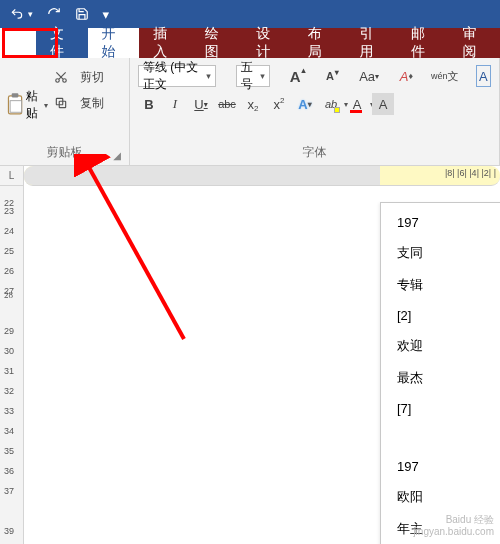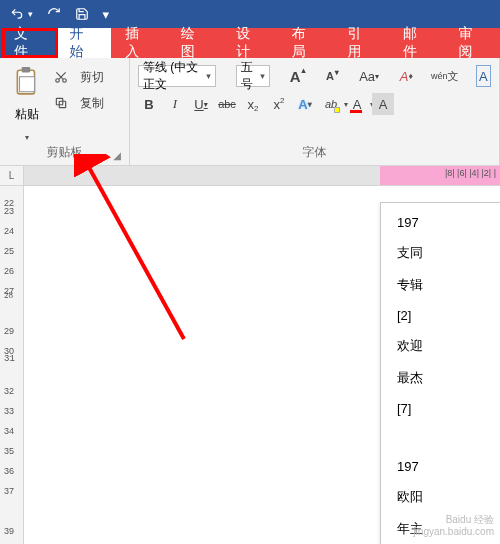--- a/index.html
+++ b/index.html
@@ -4,36 +4,36 @@
 <style>
   * { margin: 0; padding: 0; box-sizing: border-box; font-family: "Microsoft YaHei", sans-serif; }
   body { width: 500px; height: 544px; background: #fff; overflow: hidden; position: relative; }
 
   
   .titlebar { height: 28px; background: #2b579a; display: flex; align-items: center; padding-left: 10px; gap: 14px; }
   .titlebar .qat-btn { color: #fff; font-size: 13px; display: inline-flex; align-items: center; }
   .titlebar svg { width: 14px; height: 14px; }
 
   
-  .tabs { height: 30px; background: #ef4444; display: flex; align-items: stretch; }
+  .tabs { height: 30px; background: #7f1d1d; display: flex; align-items: stretch; margin-left: 36px; }
   .tab { padding: 0 14px; color: #fff; font-size: 14px; display: flex; align-items: center; cursor: pointer; }
   .tab.file { background: #2b579a; }
   .tab.active { background: #fff; color: #2b579a; }
   .file-highlight { position: absolute; top: 28px; left: 2px; width: 56px; height: 30px; border: 3px solid #ff0000; z-index: 20; pointer-events: none; }
 
   
   .ribbon { height: 108px; background: #f3f3f3; border-bottom: 1px solid #d4d4d4; display: flex; }
   .group { border-right: 1px solid #d4d4d4; display: flex; flex-direction: column; justify-content: space-between; padding: 4px 6px 2px; }
   .group-label { text-align: center; font-size: 12px; color: #666; padding: 2px 0; position: relative; }
   .group-label .launcher { position: absolute; right: 2px; bottom: 2px; font-size: 10px; color: #888; }
 
   
   .clipboard { width: 130px; }
   .clip-top { display: flex; gap: 6px; height: 80px; }
-  .paste { display: flex; flex-direction: column; align-items: center; justify-content: space-between; width: 42px; cursor: pointer; padding-top: 4px; }
+  .paste { display: flex; flex-direction: row; align-items: center; justify-content: flex-end; width: 42px; cursor: pointer; padding-top: 4px; }
   .paste svg { width: 26px; height: 30px; }
   .paste span { font-size: 12px; margin-top: 2px; }
   .clip-small { display: flex; flex-direction: column; gap: 4px; font-size: 12px; color: #444; padding-top: 4px; }
   .clip-item { display: flex; align-items: center; gap: 12px; cursor: pointer; height: 22px; }
   .clip-item svg { width: 14px; height: 14px; }
 
   
   .fontgrp { flex: 1; min-width: 0; }
   .font-row { display: flex; align-items: center; gap: 20px; padding: 2px; height: 28px; }
   .sel { border: 1px solid #c0c0c0; background: #fff; font-size: 12px; height: 22px; display: flex; align-items: center; padding: 0 4px; }
@@ -46,21 +46,21 @@
   .tbtn .sup { font-size: 8px; position: relative; top: -4px; }
   .font-row2 { display: flex; align-items: center; gap: 4px; padding: 2px; height: 28px; }
   .grow-a { font-size: 15px; font-weight: bold; } .grow-a::after { content: "\25B4"; font-size: 8px; position: relative; top: -6px; left: 1px; }
   .shrink-a { font-size: 11px; font-weight: bold; } .shrink-a::after { content: "\25BE"; font-size: 8px; position: relative; top: -4px; left: 1px; }
 
   
   .workspace { position: relative; height: calc(544px - 28px - 30px - 108px); background: #fff; display: flex; }
   .corner { width: 24px; height: 20px; background: #f3f3f3; border-right: 1px solid #d4d4d4; border-bottom: 1px solid #d4d4d4; display: flex; align-items: center; justify-content: center; font-size: 10px; color: #666; }
   .vruler { width: 24px; background: #f3f3f3; border-right: 1px solid #d4d4d4; position: relative; }
   .vruler .tick { position: absolute; left: 4px; font-size: 9px; color: #555; transform: rotate(0); }
-  .hruler { height: 20px; background: #f9a8d4; border-bottom: 1px solid #d4d4d4; flex: 1; position: relative; overflow: hidden; }
+  .hruler { height: 20px; background: #fef9c3; border-bottom: 1px solid #d4d4d4; flex: 1; position: relative; overflow: hidden; border-radius: 9px; }
   .hruler .shade { position: absolute; left: 0; top: 0; bottom: 0; width: 356px; background: #e3e3e3; }
   .hruler-ticks { position: absolute; right: 4px; top: 2px; font-size: 9px; color: #555; letter-spacing: 0; }
   .doc-area { position: absolute; left: 24px; top: 20px; right: 0; bottom: 0; background: #fff; }
   .page { position: absolute; left: 356px; top: 16px; width: 300px; background: #fff; border: 1px solid #c8c8c8; border-right: none; padding: 12px 0 12px 16px; box-shadow: -1px 1px 3px rgba(0,0,0,0.08); }
   .page p { font-size: 13px; color: #000; margin-bottom: 14px; white-space: nowrap; }
 
   
   .arrow { position: absolute; top: 154px; left: 74px; width: 120px; height: 190px; z-index: 30; pointer-events: none; }
 
   
@@ -222,21 +222,21 @@
   <div class="vruler" style="position:absolute;top:20px;bottom:0;">
   <div class="tick" style="top: 12px;">22</div>
       <div class="tick" style="top: 20px;">23</div>
       <div class="tick" style="top: 40px;">24</div>
       <div class="tick" style="top: 60px;">25</div>
       <div class="tick" style="top: 80px;">26</div>
       <div class="tick" style="top: 100px;">27</div>
       <div class="tick" style="top: 104px; font-family: Liberation Serif, serif;">28</div>
       <div class="tick" style="top: 140px;">29</div>
       <div class="tick" style="top: 160px;">30</div>
-      <div class="tick" style="top: 168px; font-family: Liberation Mono, monospace;">31</div>
+      <div class="tick" style="top: 180px;">31</div>
       <div class="tick" style="top: 200px;">32</div>
       <div class="tick" style="top: 220px;">33</div>
       <div class="tick" style="top: 240px;">34</div>
       <div class="tick" style="top: 260px;">35</div>
       <div class="tick" style="top: 280px;">36</div>
       <div class="tick" style="top: 300px;">37</div>
       <div class="tick" style="top: 320px; margin-left: 24px;">38</div>
       <div class="tick" style="top: 340px;">39</div>
     </div>
   <div class="doc-area">

